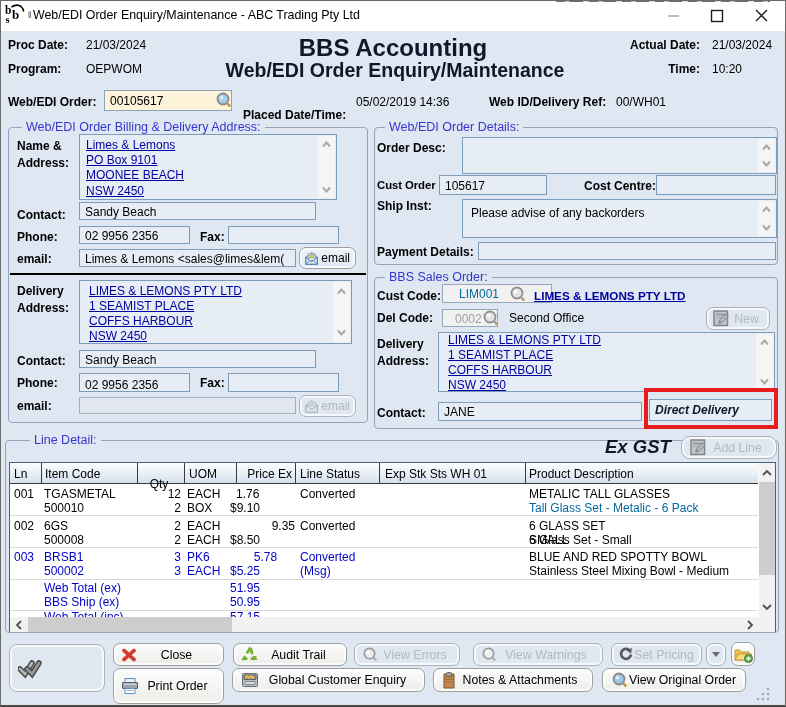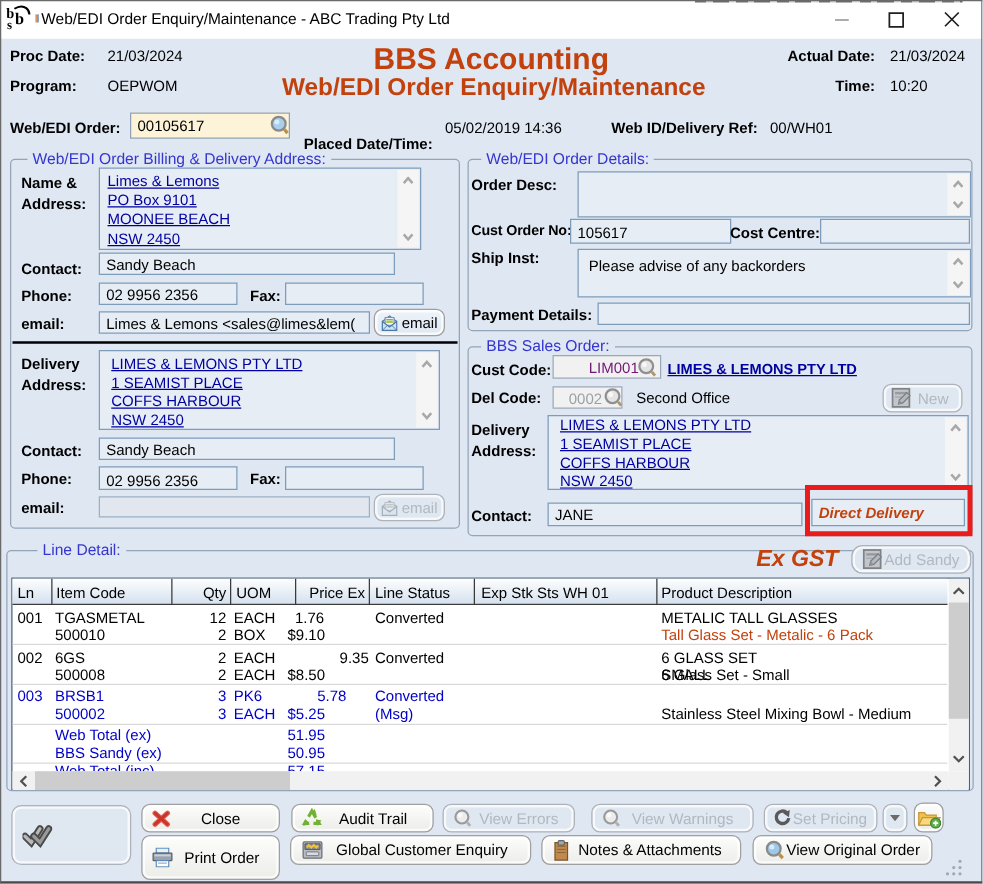--- a/index.html
+++ b/index.html
@@ -1,21 +1,21 @@
 <!DOCTYPE html>
 <html><head>
 <meta charset="utf-8">
 <style>
 * { margin:0; padding:0; box-sizing:border-box; }
 html,body { width:786px; height:707px; overflow:hidden; }
 body { font-family:"Liberation Sans", sans-serif; font-size:12px; color:#000;
   background:#dfe7f2; position:relative; }
 .abs { position:absolute; }
 .b { font-weight:bold; }
-.navy { color:#c2410c; }
+.navy { color:#0f172a; }
 .gb { position:absolute; border:1px solid #93a5b8; border-radius:4px; }
 .gblabel { color:#3535cf; background:#dfe7f2; padding:0 4px; position:absolute; top:-8px;
   font-size:12.5px; line-height:14px; }
 .inp { position:absolute; background:#e7edf5; border:1px solid #7d9cba; padding:2px 5px;
   overflow:hidden; white-space:nowrap; }
 .lnk { color:#0000a0; text-decoration:underline; }
 .scol { position:absolute; right:1px; top:1px; bottom:1px; width:17px; background:#f5f5f5; }
 .btn { position:absolute; border:1px solid #a0a0a0; border-radius:7px;
   background:linear-gradient(#fdfdfc,#ecece9); display:flex; align-items:center;
   white-space:nowrap; font-size:12.3px; box-shadow:inset 0 0 0 2px rgba(255,255,255,0.75); }
@@ -156,21 +156,21 @@
   <div class="scol">
     <svg class="abs" style="left:4px;top:5px" width="9" height="7">
         <path d="M1 5.5 L4.5 1.5 L8 5.5" fill="none" stroke="#a8a8a8" stroke-width="2"></path>
       </svg>
     <svg class="abs" style="left:4px;bottom:5px" width="9" height="7">
         <path d="M1 1.5 L4.5 5.5 L8 1.5" fill="none" stroke="#a8a8a8" stroke-width="2"></path>
       </svg>
   </div>
 </div>
 <div class="abs b" style="left:377px;top:179px;font-size:11.4px;letter-spacing:-0.1px">Cust Order No:</div>
-<div class="inp" style="left:456px;top:175px;width:129px;height:20px;padding-top:3px">105617</div>
+<div class="inp" style="left:439px;top:175px;width:108px;height:20px;padding-top:3px">105617</div>
 <div class="abs b" style="left:584px;top:179px">Cost Centre:</div>
 <div class="inp" style="left:656px;top:175px;width:120px;height:20px"></div>
 <div class="abs b" style="left:377px;top:199px">Ship Inst:</div>
 <div class="inp" style="left:462px;top:199px;width:315px;height:39px;padding:0">
   <div style="padding:6px 8px">Please advise of any backorders</div>
   <div class="scol">
     <svg class="abs" style="left:4px;top:5px" width="9" height="7">
         <path d="M1 5.5 L4.5 1.5 L8 5.5" fill="none" stroke="#a8a8a8" stroke-width="2"></path>
       </svg>
     <svg class="abs" style="left:4px;bottom:5px" width="9" height="7">
@@ -178,21 +178,21 @@
       </svg>
   </div>
 </div>
 <div class="abs b" style="left:377px;top:245px">Payment Details:</div>
 <div class="inp" style="left:478px;top:242px;width:298px;height:18px"></div>
 
 <div class="gb" style="left:374px;top:277px;width:404px;height:152px">
   <span class="gblabel" style="left:10px">BBS Sales Order:</span>
 </div>
 <div class="abs b" style="left:377px;top:289px">Cust Code:</div>
-<div class="inp" style="left:442px;top:284px;width:87px;height:19px;color:#701a75;background:#f1f1f1;border-color:#98a8ba;padding-left:28px">LIM001</div>
+<div class="inp" style="left:442px;top:284px;width:110px;height:19px;color:#0369a1;background:#f1f1f1;border-color:#98a8ba;padding-left:16px">LIM001</div>
 <svg class="abs" style="left:509px;top:286px" width="17" height="17" viewBox="0 0 17 17">
   <circle cx="8" cy="7" r="5.5" fill="#e4e4e4" stroke="#909090" stroke-width="1.8"></circle>
   <circle cx="6.5" cy="5.5" r="2" fill="#f8f8f8" stroke="none"></circle>
   <line x1="12.5" y1="11.5" x2="15" y2="14.5" stroke="#b0986a" stroke-width="2.4"></line>
 </svg>
 <div class="abs b lnk" style="left:534px;top:289px;font-size:11.7px">LIMES &amp; LEMONS PTY LTD</div>
 <div class="abs b" style="left:377px;top:311px">Del Code:</div>
 <div class="inp" style="left:442px;top:309px;width:56px;height:18px;color:#9aa0a6;background:#f1f1f1;border-color:#98a8ba;padding-left:12px">0002</div>
 <svg class="abs" style="left:482px;top:310px" width="17" height="17" viewBox="0 0 17 17">
   <circle cx="8" cy="7" r="5.5" fill="#e4e4e4" stroke="#909090" stroke-width="1.8"></circle>
@@ -238,28 +238,28 @@
 </div>
 <div class="abs b navy" style="left:605px;top:436px;font-size:18.5px;font-style:italic">Ex GST</div>
 <div class="btn disb" style="left:681px;top:436px;width:96px;height:23px;padding:0 8px;border-radius:9px">
   <svg width="17" height="17" viewBox="0 0 17 17">
       <rect x="1" y="1" width="13.5" height="14.5" fill="#c2c6ca" stroke="#7e8286" stroke-width="1.4"></rect>
       <rect x="3" y="3.5" width="9.5" height="2" fill="#989ca0"></rect>
       <rect x="3" y="7" width="9.5" height="1.2" fill="#a8acb0"></rect>
       <path d="M6.5 10 L12.5 4 L15 6.5 L9 12.5 L5.8 13.2 Z" fill="#b4b8bc" stroke="#787c80" stroke-width="0.9"></path>
       <path d="M6.5 10 L5.8 13.2 L9 12.5 Z" fill="#8e9296"></path>
     </svg>
-  <span class="txt dis">Add Sandy</span>
+  <span class="txt dis">Add Line</span>
 </div>
 
 <div class="abs" style="left:9px;top:462px;width:767px;height:170px;border:1px solid #46627e;background:#fff"></div>
 <div class="abs" style="left:10px;top:463px;width:748px;height:21px;background:linear-gradient(#fdfefe,#d5e1ef);border-bottom:1px solid #3a3a3a"></div>
 <div class="abs" style="left:14px;top:467px">Ln</div>
 <div class="abs" style="left:45px;top:467px">Item Code</div>
-<div class="abs" style="left:137px;top:467px;width:44px;text-align:right">Qty</div>
+<div class="abs" style="left:137px;top:477px;width:44px;text-align:center">Qty</div>
 <div class="abs" style="left:189px;top:467px">UOM</div>
 <div class="abs" style="left:234px;top:467px;width:58px;text-align:right">Price Ex</div>
 <div class="abs" style="left:300px;top:467px">Line Status</div>
 <div class="abs" style="left:385px;top:467px">Exp Stk Sts WH 01</div>
 <div class="abs" style="left:529px;top:467px">Product Description</div>
 <div class="hsep" style="left:41px;top:463px"></div>
 <div class="hsep" style="left:137px;top:463px"></div>
 <div class="hsep" style="left:184px;top:463px"></div>
 <div class="hsep" style="left:236px;top:463px"></div>
 <div class="hsep" style="left:295px;top:463px"></div>
@@ -273,21 +273,21 @@
       <span class="cell" style="left:177px">EACH</span>
       <span class="cell" style="left:226px;width:59px;">1.76</span>
       <span class="cell" style="left:290px">Converted</span>
       <span class="cell" style="left:519px;color:#000">METALIC TALL GLASSES</span>
     </div>
 <div style="position:absolute;top:15.8px;left:0;width:748px;height:15px;color:#000">
       <span class="cell" style="left:34px">500010</span>
       <span class="cell" style="left:127px;width:44px;text-align:right">2</span>
       <span class="cell" style="left:177px">BOX</span>
       <span class="cell" style="left:220px">$9.10</span>
-      <span class="cell" style="left:519px;color:#c2410c">Tall Glass Set - Metalic - 6 Pack</span>
+      <span class="cell" style="left:519px;color:#0369a1">Tall Glass Set - Metalic - 6 Pack</span>
     </div>
 <div style="position:absolute;top:33.9px;left:0;width:636px;height:15px;color:#000">
       <span class="cell" style="left:4px">002</span>
       <span class="cell" style="left:34px">6GS</span>
       <span class="cell" style="left:127px;width:44px;text-align:right">2</span>
       <span class="cell" style="left:177px">EACH</span>
       <span class="cell" style="left:226px;width:59px;text-align:right">9.35</span>
       <span class="cell" style="left:290px">Converted</span>
       <span class="cell" style="left:519px;color:#000">6 GLASS SET SMALL</span>
     </div>
@@ -298,35 +298,36 @@
       <span class="cell" style="left:220px">$8.50</span>
       <span class="cell" style="left:519px;color:#000000">6 Glass Set - Small</span>
     </div>
 <div style="position:absolute;top:65.4px;left:0;width:748px;height:15px;color:#0000c8">
       <span class="cell" style="left:4px">003</span>
       <span class="cell" style="left:34px">BRSB1</span>
       <span class="cell" style="left:127px;width:44px;text-align:right">3</span>
       <span class="cell" style="left:177px">PK6</span>
       <span class="cell" style="left:226px;width:59px;text-align:center">5.78</span>
       <span class="cell" style="left:290px">Converted</span>
+      <span class="cell" style="left:519px;color:#000">BLUE AND RED SPOTTY BOWL</span>
     </div>
 <div style="position:absolute;top:78.7px;left:0;width:748px;height:15px;color:#0000c8">
       <span class="cell" style="left:34px">500002</span>
       <span class="cell" style="left:127px;width:44px;text-align:right">3</span>
       <span class="cell" style="left:177px">EACH</span>
       <span class="cell" style="left:220px">$5.25</span>
       <span class="cell" style="left:290px">(Msg)</span>
       <span class="cell" style="left:519px;color:#000">Stainless Steel Mixing Bowl - Medium</span>
     </div>
 <div style="position:absolute;top:96.4px;left:0;width:748px;height:15px;color:#0000c8">
       <span class="cell" style="left:34px">Web Total (ex)</span>
       <span class="cell" style="left:220px">51.95</span>
     </div>
 <div style="position:absolute;top:109.9px;left:0;width:748px;height:15px;color:#0000c8">
-      <span class="cell" style="left:34px">BBS Sandy (ex)</span>
+      <span class="cell" style="left:34px">BBS Ship (ex)</span>
       <span class="cell" style="left:220px">50.95</span>
     </div>
 <div style="position:absolute;top:124.7px;left:0;width:748px;height:15px;color:#0000c8">
       <span class="cell" style="left:34px">Web Total (inc)</span>
       <span class="cell" style="left:220px">57.15</span>
     </div>
 <div style="position:absolute;top:30px;left:0;width:748px;height:1px;background:#d9d9d9"></div>
 <div style="position:absolute;top:61.5px;left:0;width:748px;height:1px;background:#d9d9d9"></div>
 <div style="position:absolute;top:93.5px;left:0;width:748px;height:1px;background:#d9d9d9"></div>
 <div style="position:absolute;top:125px;left:0;width:748px;height:1px;background:#d9d9d9"></div>

